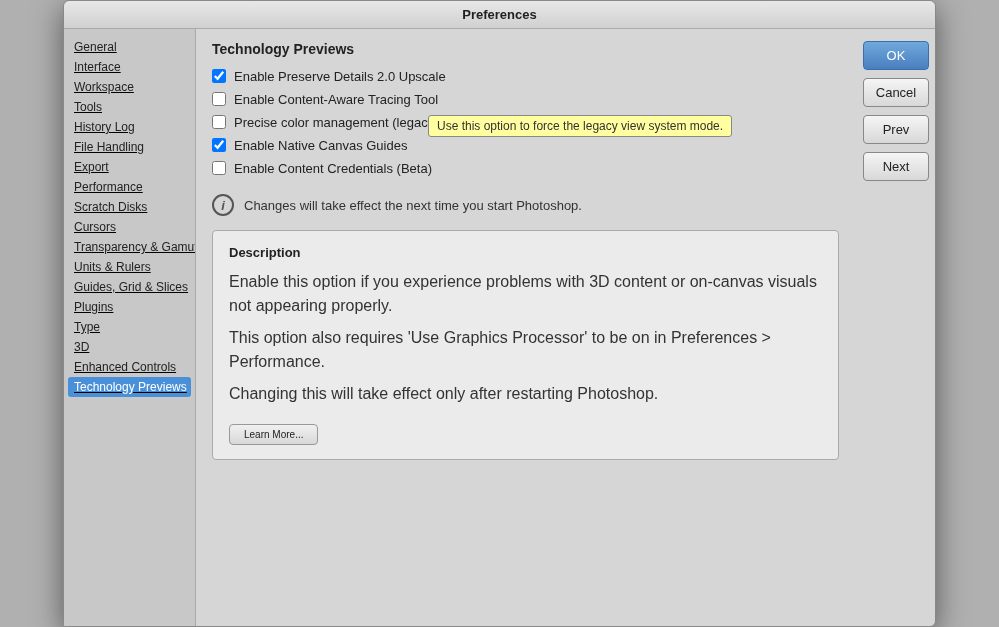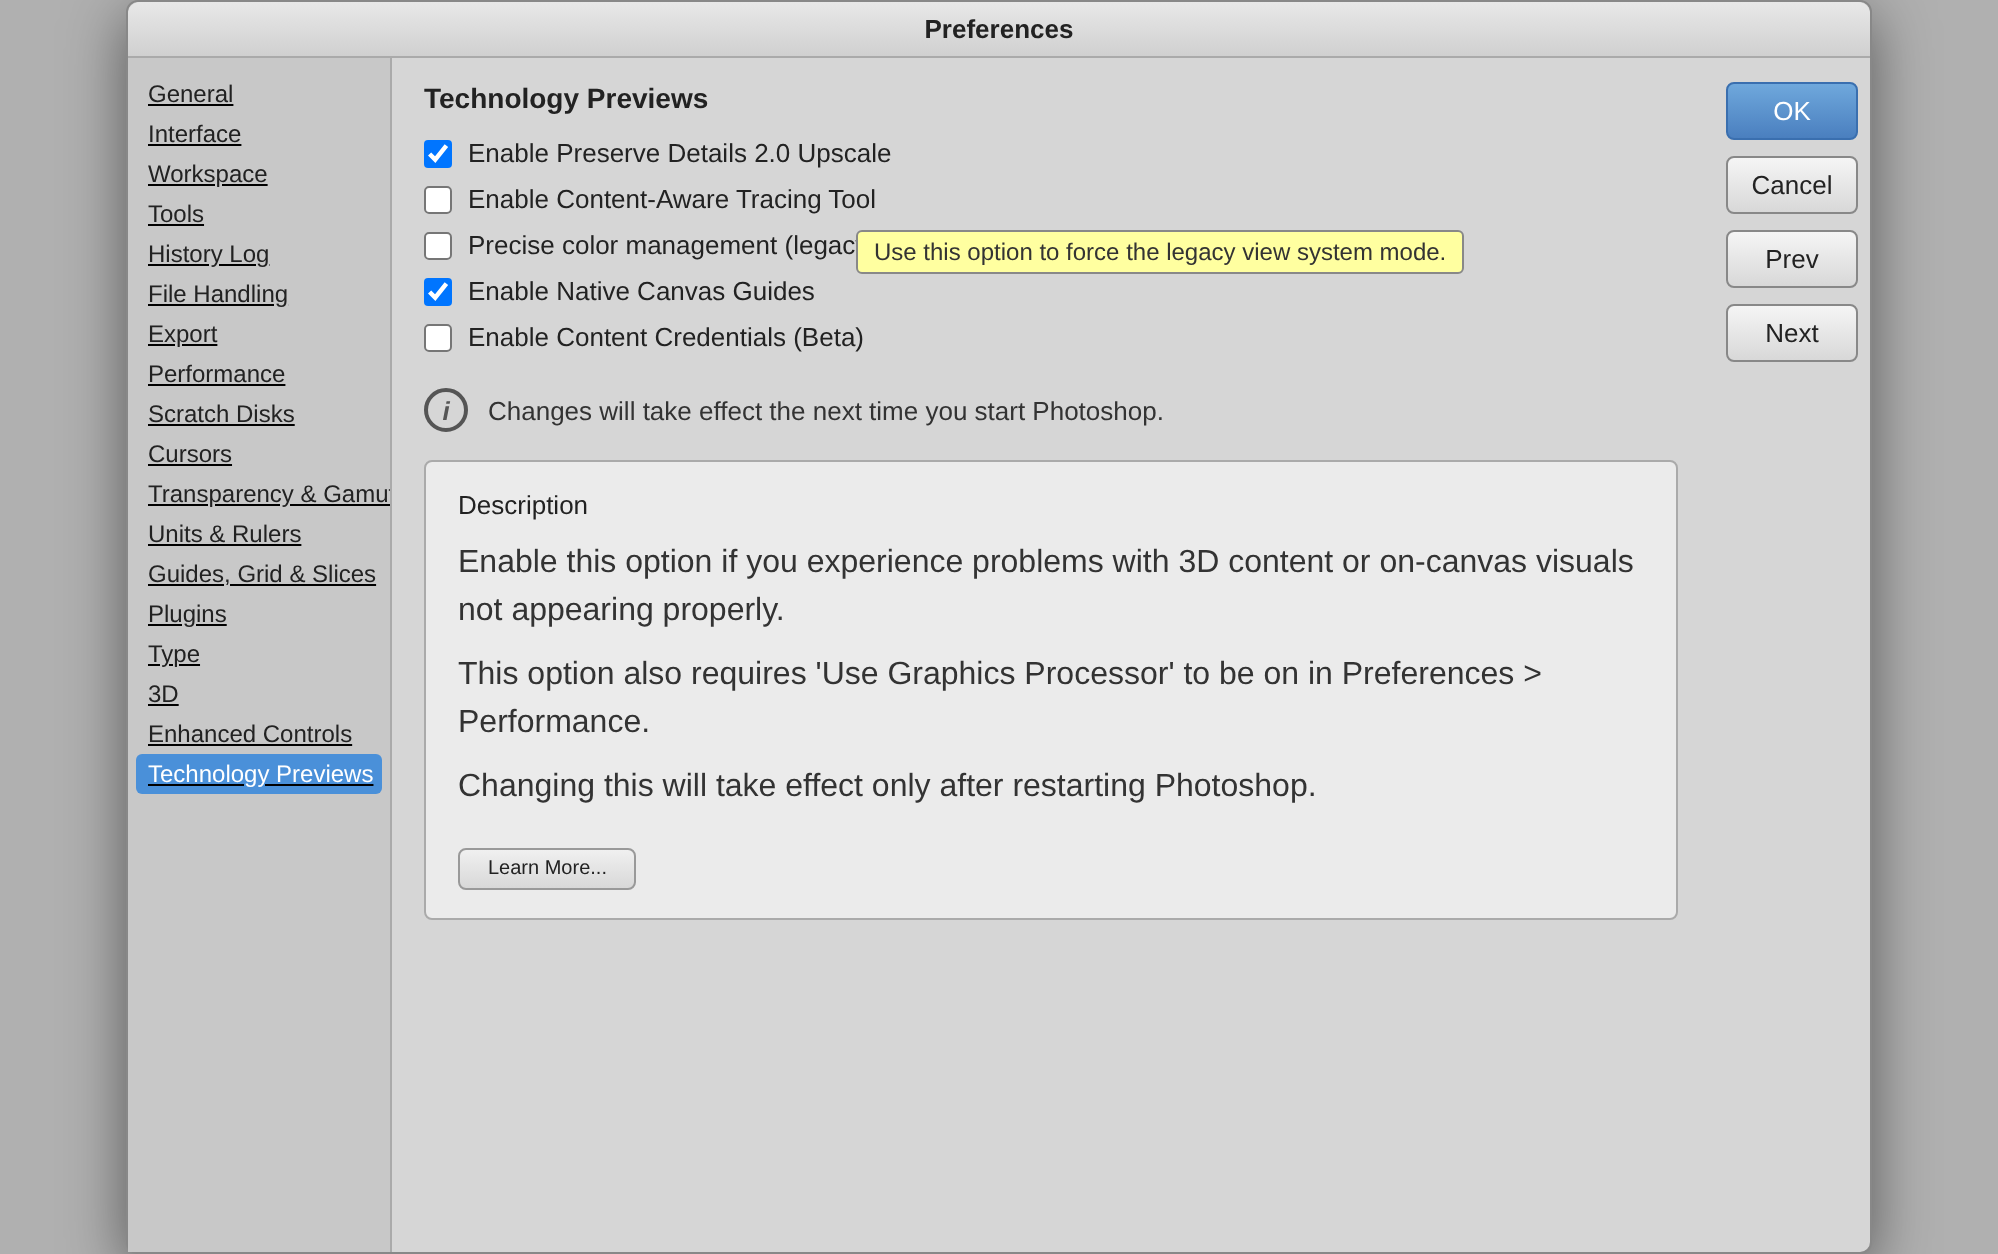--- a/index.html
+++ b/index.html
@@ -68,21 +68,21 @@
       overflow-y: auto;
     }
     .section-title {
       font-size: 14px;
       font-weight: 600;
       color: #222;
       margin-bottom: 12px;
     }
     .checkbox-row {
       display: flex;
-      align-items: flex-end;
+      align-items: flex-start;
       margin-bottom: 8px;
       position: relative;
     }
     .checkbox-row input[type=checkbox] {
       margin-right: 8px;
       width: 14px;
       height: 14px;
       cursor: pointer;
     }
     .checkbox-label {
@@ -127,21 +127,21 @@
     .description-box {
       background: #ebebeb;
       border: 1px solid #aaa;
       border-radius: 4px;
       padding: 14px 16px;
       margin-top: 4px;
       flex: 0 0 auto;
     }
     .description-title {
       font-size: 13px;
-      font-weight: 400;
+      font-weight: 700;
       color: #222;
       margin-bottom: 10px;
     }
     .description-text {
       font-size: 16px;
       color: #333;
       line-height: 1.5;
       margin-bottom: 8px;
     }
     .learn-more-btn {

